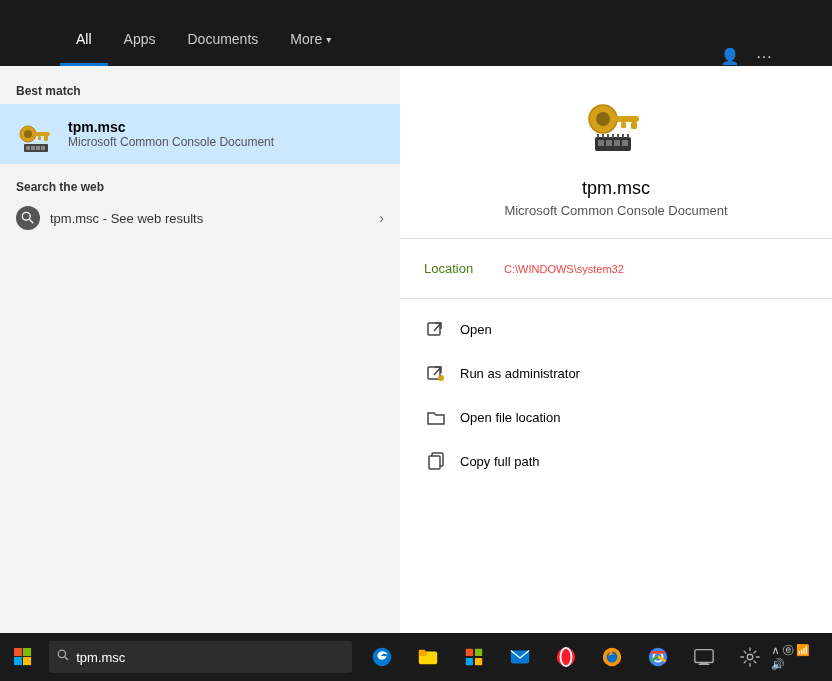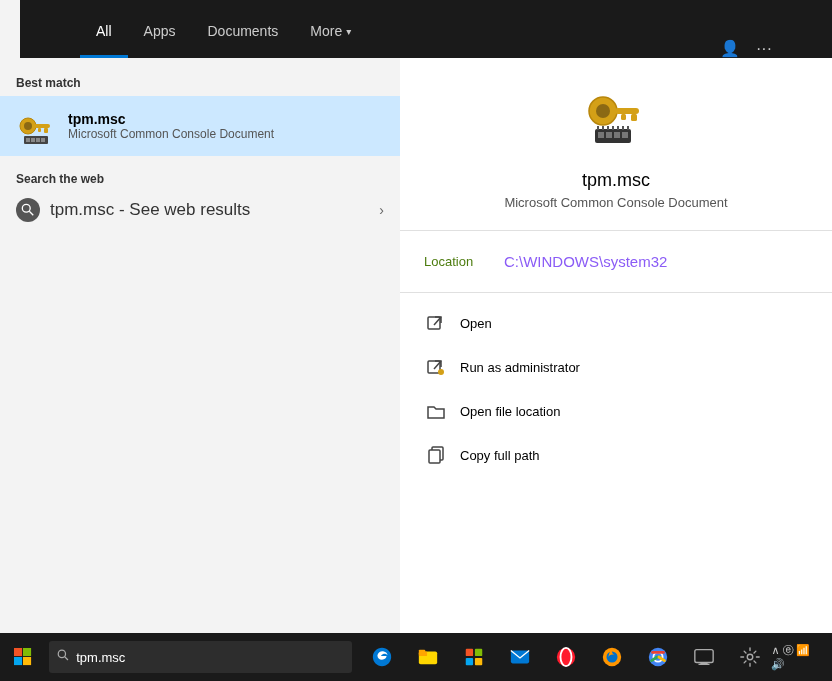--- a/index.html
+++ b/index.html
@@ -60,24 +60,23 @@
       background: #f3f3f3;
       display: flex;
       flex-direction: column;
     }
 
     
     .search-tabs {
       background: #1a1a1a;
       display: flex;
       align-items: flex-end;
-      height: 58px;
+      height: 66px;
       padding: 0 60px 0 60px;
       flex-shrink: 0;
-      margin-left: 20px;
     }
     .tab-item {
       color: #ccc;
       padding: 10px 16px;
       font-size: 14px;
       cursor: pointer;
       height: 54px;
       display: flex; align-items: center;
       position: relative;
     }
@@ -158,21 +157,21 @@
     .web-search-icon {
       width: 24px; height: 24px;
       background: #555;
       border-radius: 50%;
       display: flex; align-items: center; justify-content: center;
       color: white; font-size: 12px;
       margin-right: 10px;
       flex-shrink: 0;
     }
     .web-search-text {
-      font-size: 17px; color: #333; flex: 1;
+      font-size: 13px; color: #333; flex: 1;
     }
     .web-search-arrow {
       font-size: 14px; color: #666;
     }
 
     
     .settings-header {
       font-size: 12px; font-weight: 600; color: #333;
       padding: 12px 16px 4px;
     }
@@ -213,21 +212,21 @@
       display: flex; align-items: center;
       width: 100%;
       padding: 6px 24px;
       margin-bottom: 16px;
     }
     .location-label {
       font-size: 13px; color: #4d7c0f;
       width: 80px; flex-shrink: 0;
     }
     .location-link {
-      font-size: 15px; color: #8b5cf6;
+      font-size: 11px; color: #ef4444;
       cursor: pointer; text-decoration: none;
     }
 
     .actions-divider {
       width: 100%;
       border: none;
       border-top: 1px solid #e0e0e0;
       margin-bottom: 8px;
     }
 

